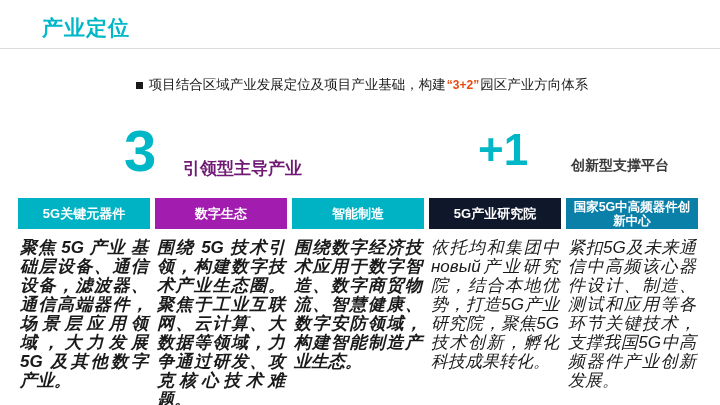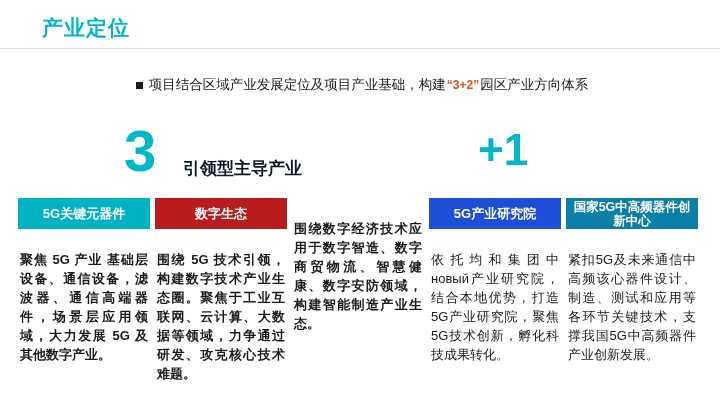--- a/index.html
+++ b/index.html
@@ -72,21 +72,21 @@
     font-weight: bold;
     color: #00b7c8;
     line-height: 58px;
   }
   .three-label {
     position: absolute;
     left: 183px;
     top: 157px;
     font-size: 17px;
     font-weight: bold;
-    color: #0f172a;
+    color: #701a75;
   }
   .big-plusone {
     position: absolute;
     left: 478px;
     top: 128px;
     font-size: 44px;
     font-weight: bold;
     color: #00b7c8;
     line-height: 44px;
   }
@@ -119,32 +119,33 @@
     color: #ffffff;
     font-size: 13px;
     font-weight: bold;
     text-align: center;
     line-height: 14px;
     padding: 0 4px;
     box-sizing: border-box;
   }
   .col-head.two-line { font-size: 12.5px; }
   .col-body {
-    margin-top: 21px;
-    font-size: 13px;
+    margin-top: 9px;
+    font-size: 17px;
     line-height: 19px;
     color: #1a1a1a;
     padding: 0 2px;
     text-align: justify;
+    font-style: italic;
   }
   .col-body.bold { font-weight: bold; }
   .col-1 .col-head { background: #00b3c4; }
-  .col-2 .col-head { background: #b91c1c; }
+  .col-2 .col-head { background: #a21caf; }
   .col-3 .col-head { background: #00b3c4; }
-  .col-4 .col-head { background: #1d4ed8; }
+  .col-4 .col-head { background: #0f172a; }
   .col-5 .col-head { background: #0a7fa8; }
 </style>
 </head>
 <body>
 
 <div class="slide">
 
   <div class="title">产业定位</div>
   <div class="title-rule"></div>
 
@@ -152,34 +153,36 @@
     <span class="bullet-square"></span>
     <span class="bullet-text">项目结合区域产业发展定位及项目产业基础，构建</span>
     <span class="bullet-accent">“3+2”</span>
     <span class="bullet-text">园区产业方向体系</span>
   </div>
 
   <div class="big-three">3</div>
   <div class="three-label">引领型主导产业</div>
 
   <div class="big-plusone">+1</div>
+  <div class="plusone-label">创新型支撑平台</div>
 
   <div class="columns">
 
     <div class="col col-1">
       <div class="col-head">5G关键元器件</div>
       <div class="col-body bold">聚焦 5G 产业 基础层设备、通信设备，滤波器、通信高端器件，场景层应用领域，大力发展 5G 及其他数字产业。</div>
     </div>
 
     <div class="col col-2">
       <div class="col-head">数字生态</div>
       <div class="col-body bold">围绕 5G 技术引领，构建数字技术产业生态圈。聚焦于工业互联网、云计算、大数据等领域，力争通过研发、攻克核心技术难题。</div>
     </div>
 
     <div class="col col-3">
+      <div class="col-head">智能制造</div>
       <div class="col-body bold">围绕数字经济技术应用于数字智造、数字商贸物流、智慧健康、数字安防领域，构建智能制造产业生态。</div>
     </div>
 
     <div class="col col-4">
       <div class="col-head">5G产业研究院</div>
       <div class="col-body">依托均和集团中новый产业研究院，结合本地优势，打造5G产业研究院，聚焦5G技术创新，孵化科技成果转化。</div>
     </div>
 
     <div class="col col-5">
       <div class="col-head two-line">国家5G中高频器件创新中心</div>

